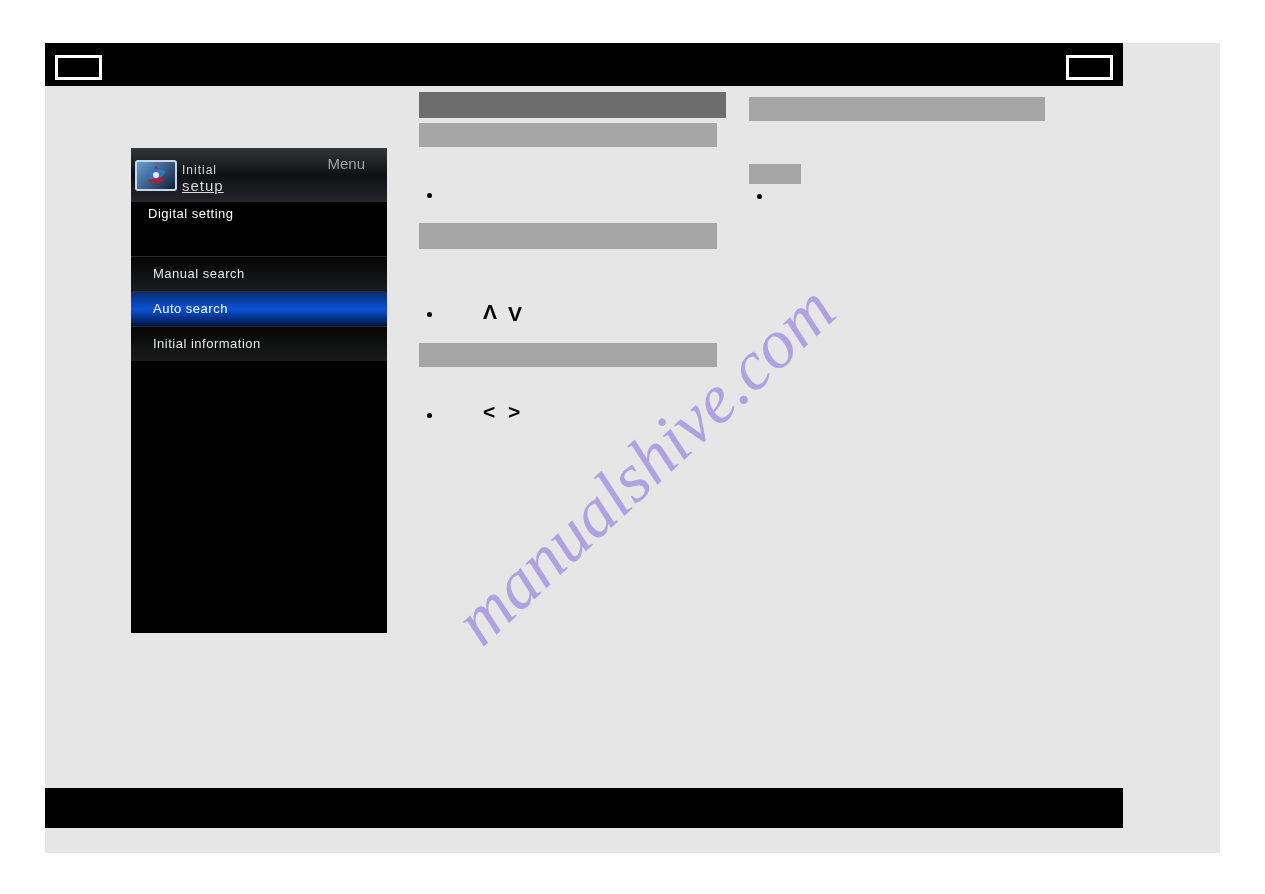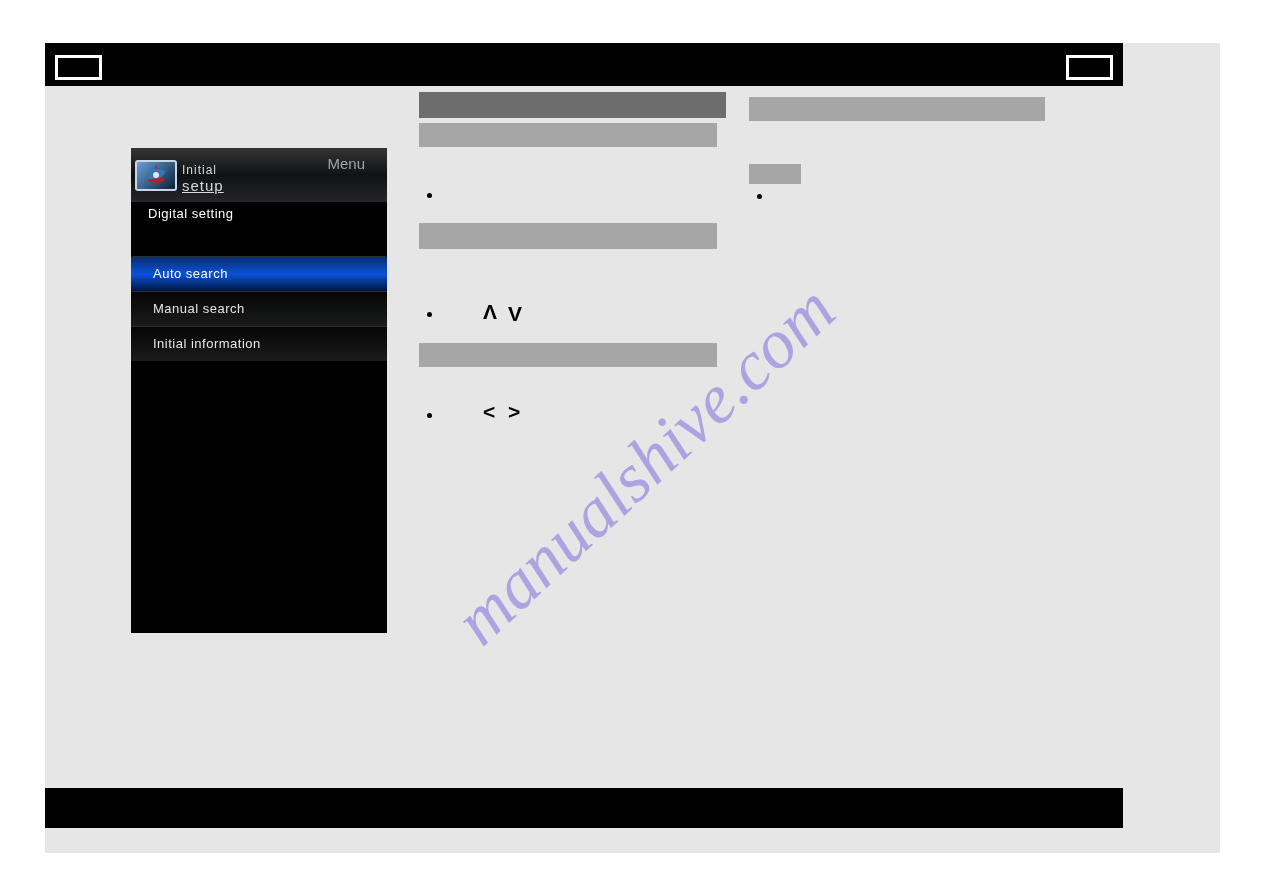--- a/index.html
+++ b/index.html
@@ -53,22 +53,22 @@
         <path d="M8 4 L24 8 Q20 18 6 16 Z" fill="#2a7cc9" opacity="0.85"></path>
         <circle cx="14" cy="12" r="3" fill="#ffffff" opacity="0.85"></circle>
       </svg>
     </div>
     <div class="t1">Initial</div>
     <div class="t2">setup</div>
     <div class="menu">Menu</div>
   </div>
   <div class="sect">Digital setting</div>
   <div class="items">
+    <div class="item">Manual search</div>
     <div class="item sel">Auto search</div>
-    <div class="item">Manual search</div>
     <div class="item">Initial information</div>
   </div>
 </div>
 
 <div class="bar dark" style="left:419px;top:92px;width:307px;height:26px"></div>
 <div class="bar" style="left:419px;top:123px;width:298px;height:24px"></div>
 <div class="bar" style="left:419px;top:223px;width:298px;height:26px"></div>
 <div class="bar" style="left:419px;top:343px;width:298px;height:24px"></div>
 
 <div class="bullet" style="left:427px;top:193px"></div>

